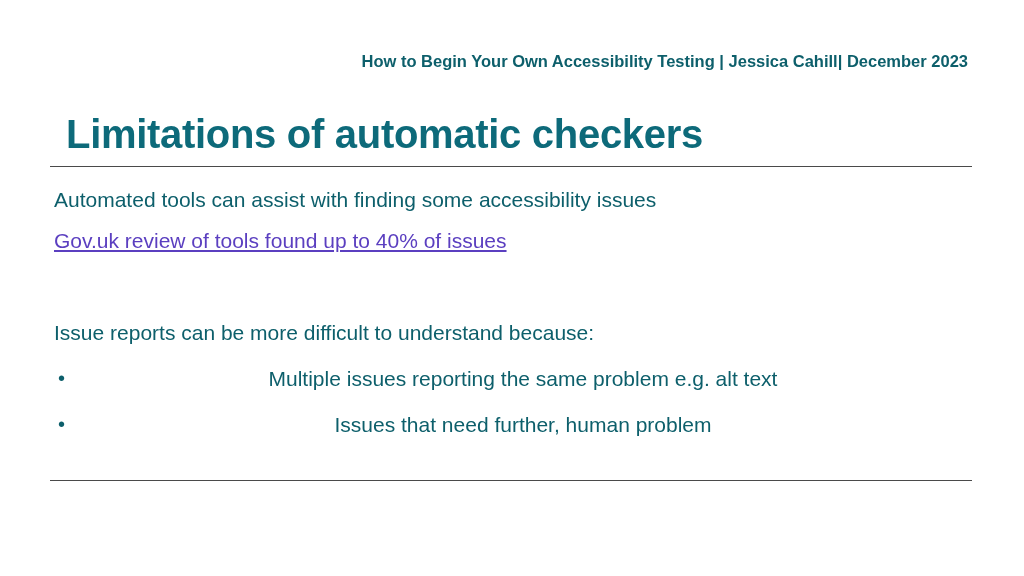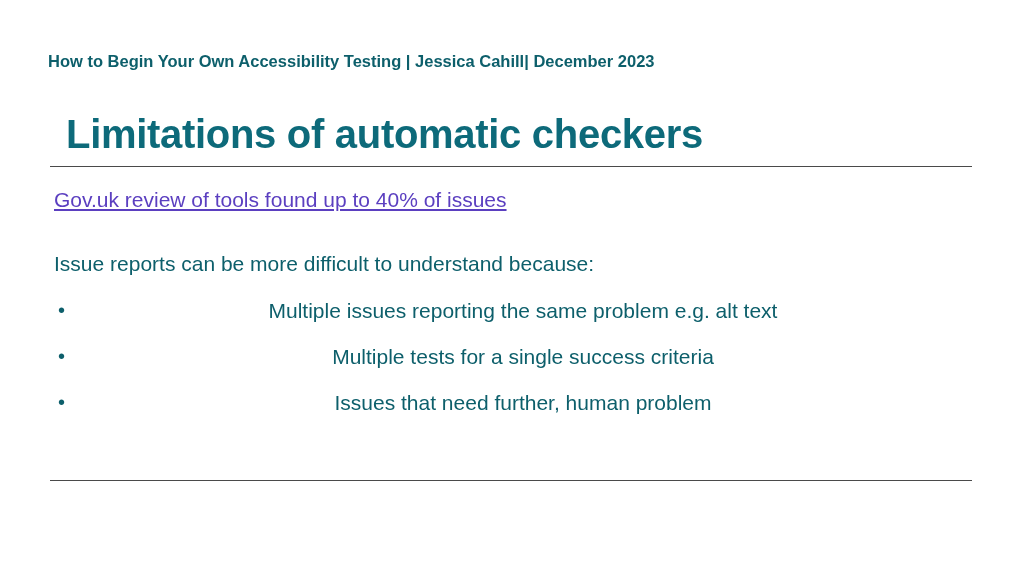--- a/index.html
+++ b/index.html
@@ -10,21 +10,21 @@
     font-family: Arial, Helvetica, sans-serif;
     position: relative;
     overflow: hidden;
   }
   .header-row {
     position: absolute;
     top: 48px;
     left: 48px;
     right: 56px;
     display: flex;
-    justify-content: flex-start;
+    justify-content: flex-end;
     align-items: flex-start;
   }
   .breadcrumb {
     font-size: 16.5px;
     font-weight: bold;
     color: #0D5F6B;
     margin-top: 4px;
   }
   .logo {
     width: 205px;
@@ -65,21 +65,21 @@
     font-size: 21px;
     color: #0D5F6B;
     line-height: 1.35;
   }
   .intro { margin-bottom: 13px; }
   .link {
     color: #5b3fc0;
     text-decoration: underline;
     cursor: pointer;
     display: inline-block;
-    margin-bottom: 2px;
+    margin-bottom: 29px;
   }
   .subhead { margin-bottom: 18px; margin-top: 34px; }
   ul { list-style: none; padding-left: 28px; text-align: center; }
   li {
     position: relative;
     margin-bottom: 18px;
   }
   li::before {
     content: "•";
     position: absolute;
@@ -94,22 +94,22 @@
 
 <div class="header-row">
   <div class="breadcrumb">How to Begin Your Own Accessibility Testing | Jessica Cahill| December 2023</div>
 </div>
 
 <h1 class="title">Limitations of automatic checkers</h1>
 
 <div class="hr-top"></div>
 
 <div class="content">
+  <div class="intro">Automated tools can assist with finding some accessibility issues</div>
   <a class="link">Gov.uk review of tools found up to 40% of issues</a>
   <div class="subhead">Issue reports can be more difficult to understand because:</div>
   <ul>
     <li>Multiple issues reporting the same problem e.g. alt text</li>
-    <li>Multiple tests for a single success criteria</li>
     <li>Issues that need further, human problem</li>
   </ul>
 </div>
 
 <div class="hr-bottom"></div>
 
 </body></html>

